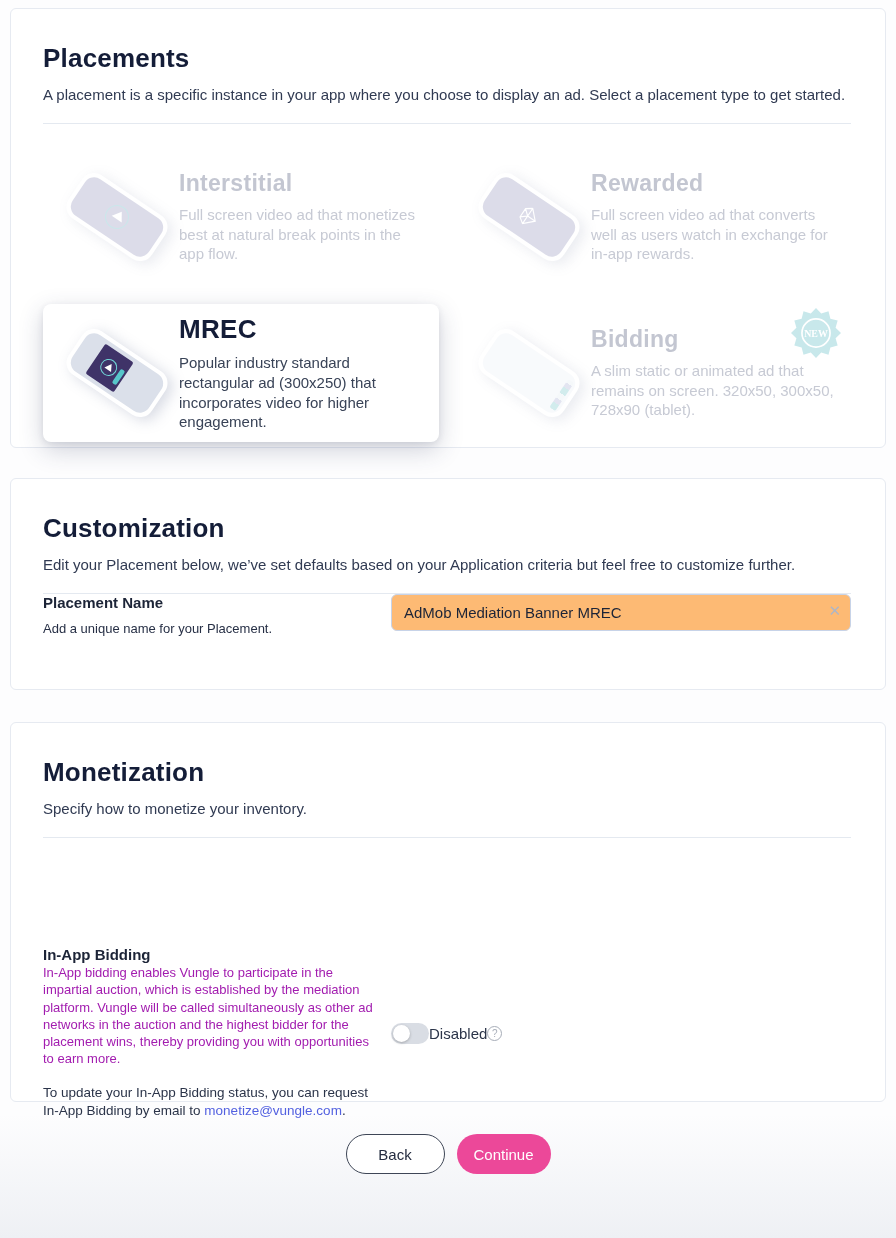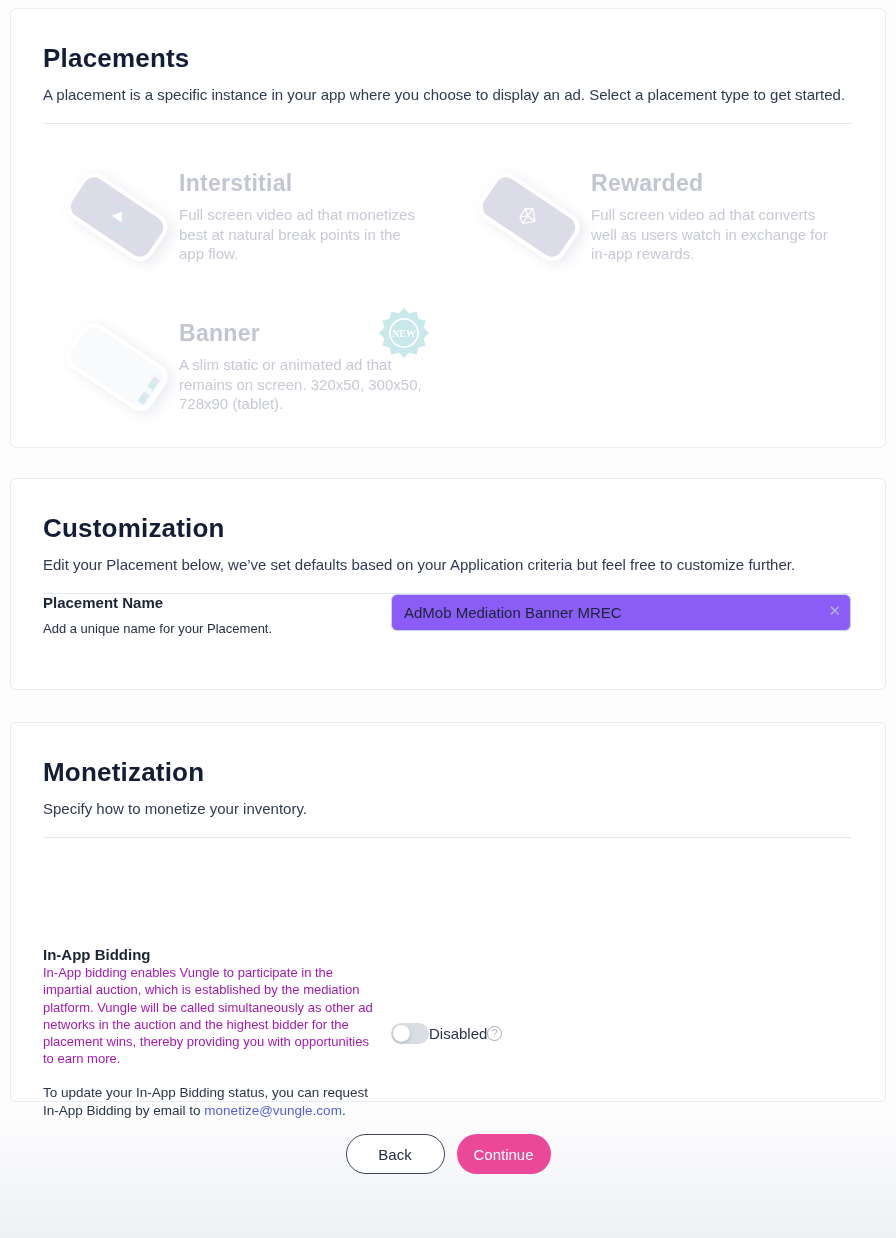--- a/index.html
+++ b/index.html
@@ -140,21 +140,21 @@
   }
   .text-input {
     width:100%; height:37px;
     border:1px solid #c7d3e8;
     border-radius:6px;
     padding:0 34px 0 12px;
     font-size:15px;
     color:#1c2437;
     font-family:"Liberation Sans", sans-serif;
     outline:none;
-    background:#8b5cf6;
+    background:#fdba74;
   }
   .clear-x {
     position:absolute; right:10px; top:8px;
     font-size:15px; color:#aeb6c6; cursor:pointer;
   }
 
   
   .bidding-row { display:flex; margin-top:108px; }
   .bidding-left { width:348px; }
   .bidding-label { font-size:15px; font-weight:700; color:#1c2437; }
@@ -230,31 +230,49 @@
           </svg>
         </div>
           </div>
       </div>
       <div class="ptext">
         <div class="ptitle">Rewarded</div>
         <p class="pdesc">Full screen video ad that converts well as users watch in exchange for in-app rewards.</p>
       </div>
     </div>
 
+    <div class="ptype selected">
+      <div class="phone">
+        <div class="phone-body">
+            <div class="screen screen-mrec">
+          <div class="mrec-ad">
+            <span class="play-circle">
+                  <span class="play-tri"></span>
+                </span>
+            <span class="mrec-bar"></span>
+          </div>
+        </div>
+          </div>
+      </div>
+      <div class="ptext">
+        <div class="ptitle">MREC</div>
+        <p class="pdesc">Popular industry standard rectangular ad (300x250) that incorporates video for higher engagement.</p>
+      </div>
+    </div>
 
     <div class="ptype">
       <div class="phone">
         <div class="phone-body">
             <div class="screen screen-banner">
           <span class="banner-strip"></span>
         </div>
           </div>
       </div>
       <div class="ptext">
-        <div class="ptitle">Banner</div>
+        <div class="ptitle">Bidding</div>
         <p class="pdesc">A slim static or animated ad that remains on screen. 320x50, 300x50, 728x90 (tablet).</p>
       </div>
       <svg class="new-badge" viewBox="0 0 48 48">
         <polygon fill="#c8e8eb" points="48,24 42.8,29 44.8,36 37.8,37.8 36,44.8 29,42.8 24,48 19,42.8 12,44.8 10.2,37.8 3.2,36 5.2,29 0,24 5.2,19 3.2,12 10.2,10.2 12,3.2 19,5.2 24,0 29,5.2 36,3.2 37.8,10.2 44.8,12 42.8,19"></polygon>
         <circle cx="24" cy="24" r="13.5" fill="none" stroke="#ffffff" stroke-width="1.6"></circle>
         <text x="24" y="27.5" text-anchor="middle" font-family="Liberation Serif, serif" font-size="9.5" font-weight="bold" fill="#ffffff">NEW</text>
       </svg>
     </div>
 
   </div>

